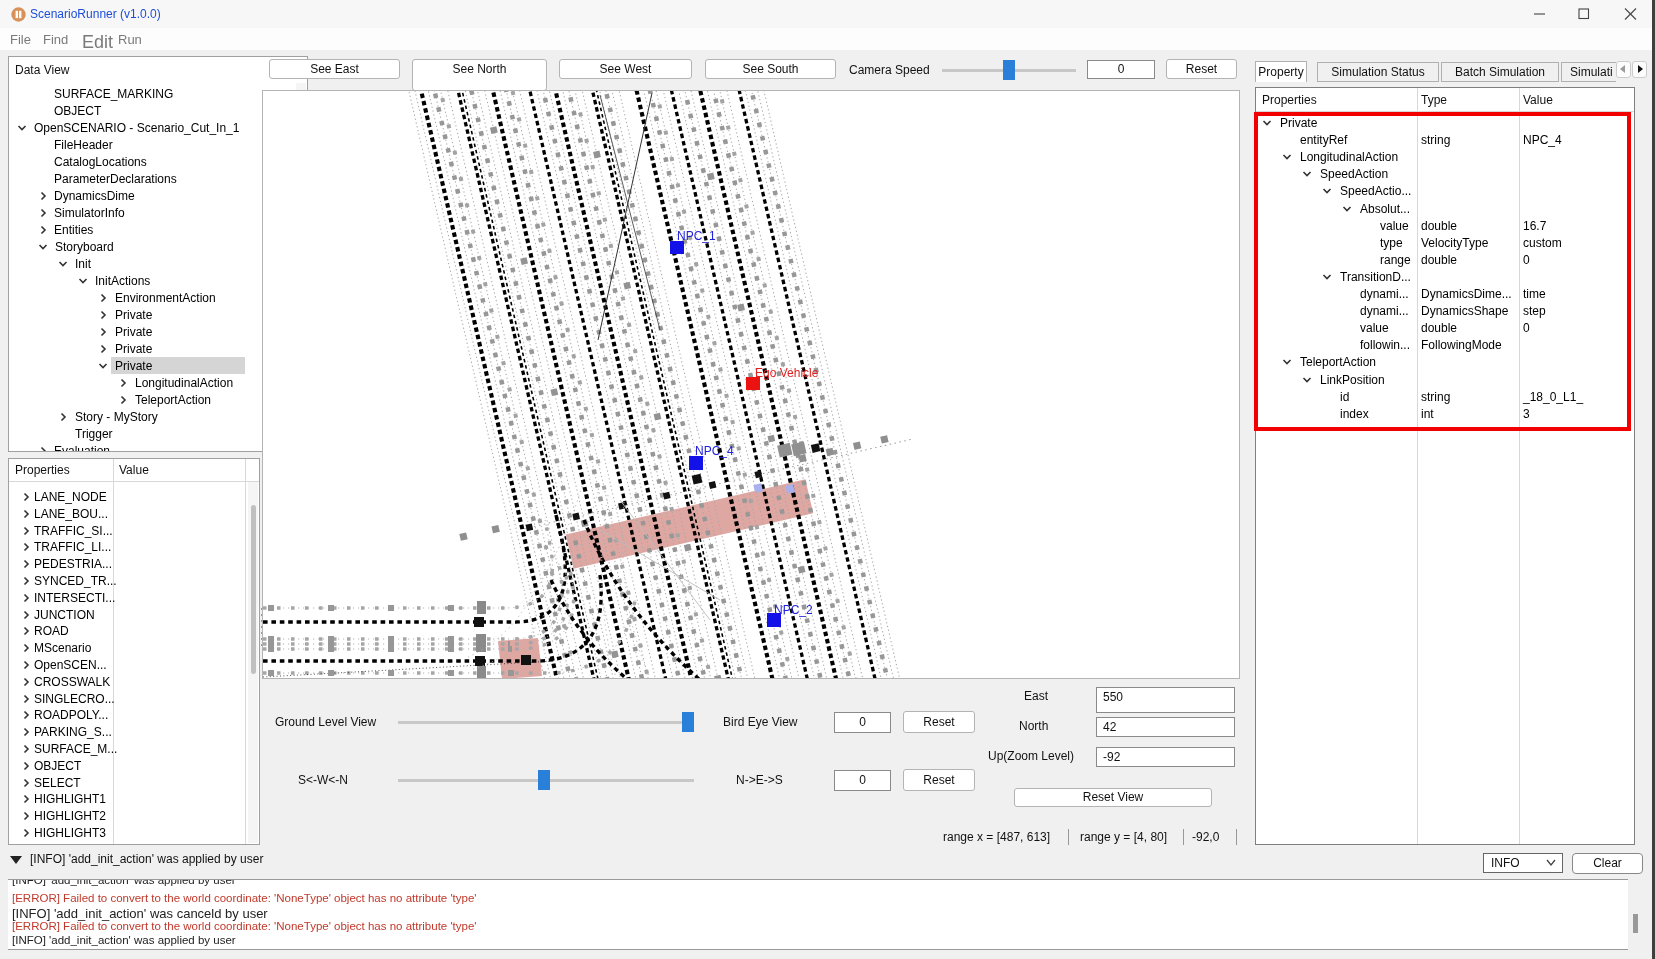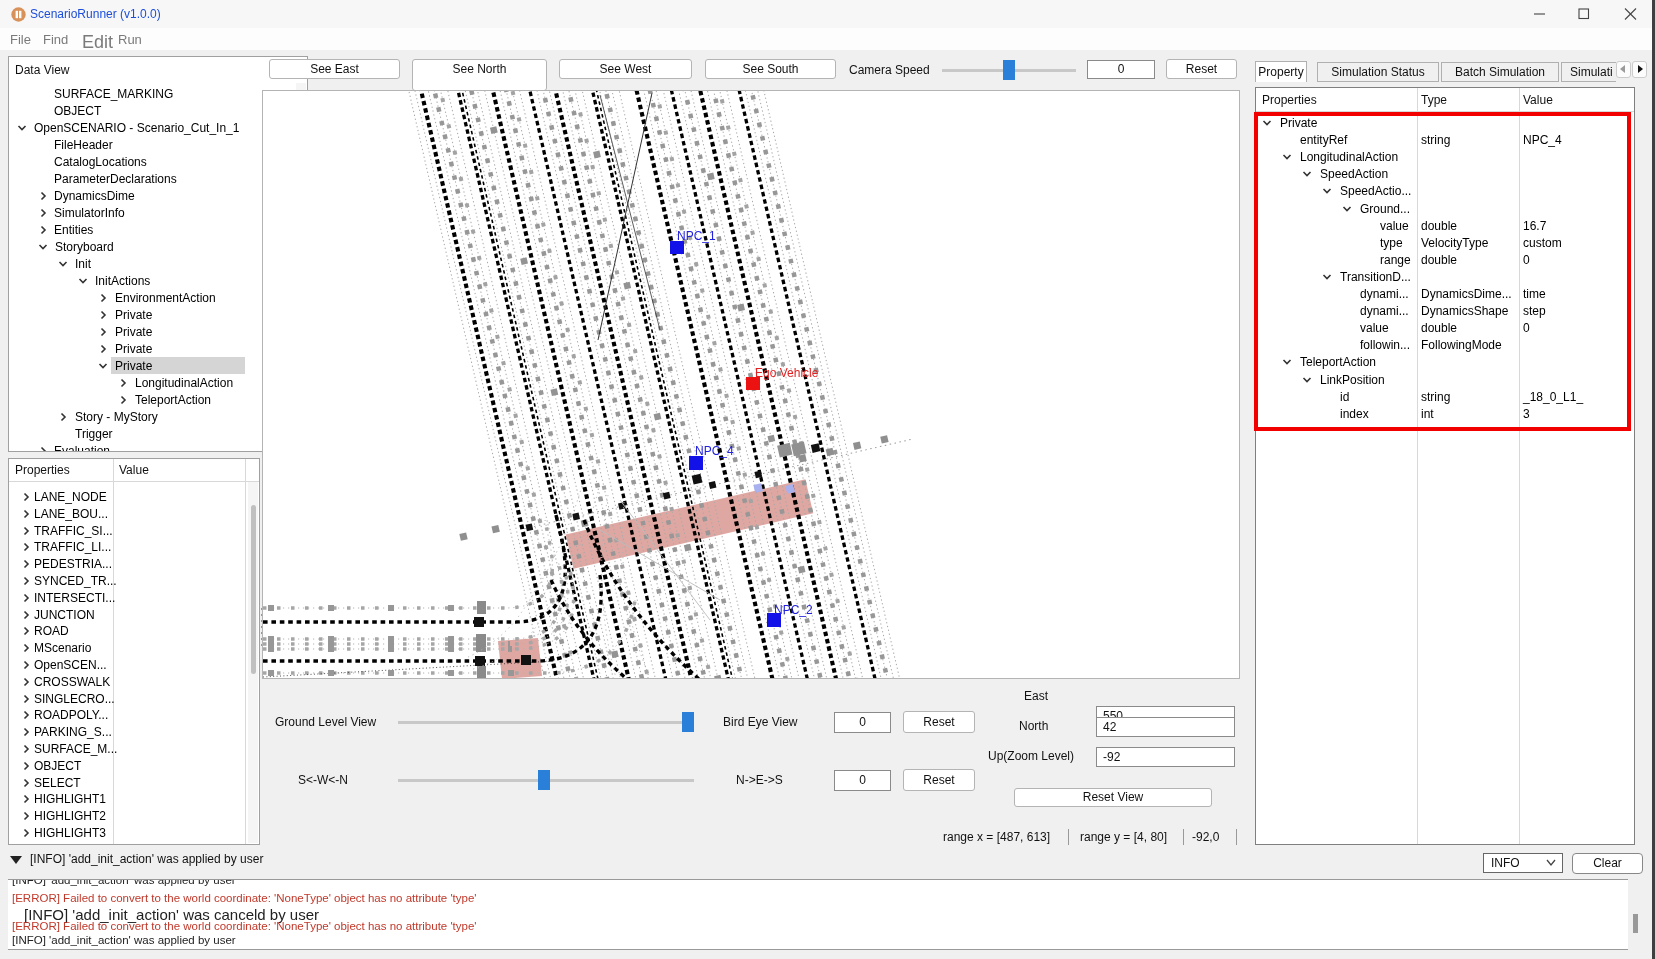--- a/index.html
+++ b/index.html
@@ -367,21 +367,21 @@
 </g>
   </svg>
 
 <div class="lbl" style="left:275px;top:715px">Ground Level View</div>
 <div class="sldtrack" style="left:398px;top:721px;width:296px"></div>
 <div class="sldhandle" style="left:682px;top:712px"></div>
 <div class="lbl" style="left:723px;top:715px">Bird Eye View</div>
 <div class="inp" style="left:834px;top:712px;width:57px;height:21px;text-align:center;line-height:19px">0</div>
 <div class="btn" style="left:903px;top:711px;width:72px;height:22px;line-height:20px">Reset</div>
 <div class="lbl" style="left:1024px;top:689px">East</div>
-<div class="inp" style="left:1096px;top:706px;width:139px;height:20px;line-height:18px;padding-left:6px">550</div>
+<div class="inp" style="left:1096px;top:687px;width:139px;height:26px;line-height:18px;padding-left:6px">550</div>
 <div class="lbl" style="left:1019px;top:719px">North</div>
 <div class="inp" style="left:1096px;top:717px;width:139px;height:20px;line-height:18px;padding-left:6px">42</div>
 <div class="lbl" style="left:988px;top:749px">Up(Zoom Level)</div>
 <div class="inp" style="left:1096px;top:747px;width:139px;height:20px;line-height:18px;padding-left:6px">-92</div>
 <div class="lbl" style="left:298px;top:773px">S&lt;-W&lt;-N</div>
 <div class="sldtrack" style="left:398px;top:779px;width:296px"></div>
 <div class="sldhandle" style="left:538px;top:770px"></div>
 <div class="lbl" style="left:736px;top:773px">N-&gt;E-&gt;S</div>
 <div class="inp" style="left:834px;top:770px;width:57px;height:21px;text-align:center;line-height:19px">0</div>
 <div class="btn" style="left:903px;top:769px;width:72px;height:22px;line-height:20px">Reset</div>
@@ -428,21 +428,21 @@
       <path d="M2.5 4 L6 7.5 L9.5 4" stroke="#333" stroke-width="1.6" fill="none"></path>
     </svg>
 <div class="tr" style="left:64px;top:79.30000000000001px">SpeedAction</div>
 <svg class="ch" style="left:65px;top:97.4px" width="12" height="12" viewBox="0 0 12 12">
       <path d="M2.5 4 L6 7.5 L9.5 4" stroke="#333" stroke-width="1.6" fill="none"></path>
     </svg>
 <div class="tr" style="left:84px;top:96.4px">SpeedActio...</div>
 <svg class="ch" style="left:85px;top:114.5px" width="12" height="12" viewBox="0 0 12 12">
       <path d="M2.5 4 L6 7.5 L9.5 4" stroke="#333" stroke-width="1.6" fill="none"></path>
     </svg>
-<div class="tr" style="left:104px;top:113.5px">Ground...</div>
+<div class="tr" style="left:104px;top:113.5px">Absolut...</div>
 <div class="tr" style="left:124px;top:130.6px">value</div>
 <div class="tr" style="left:165px;top:130.6px">double</div>
 <div class="tr" style="left:267px;top:130.6px">16.7</div>
 <div class="tr" style="left:124px;top:147.7px">type</div>
 <div class="tr" style="left:165px;top:147.7px">VelocityType</div>
 <div class="tr" style="left:267px;top:147.7px">custom</div>
 <div class="tr" style="left:124px;top:164.79999999999998px">range</div>
 <div class="tr" style="left:165px;top:164.79999999999998px">double</div>
 <div class="tr" style="left:267px;top:164.79999999999998px">0</div>
 <svg class="ch" style="left:65px;top:182.89999999999998px" width="12" height="12" viewBox="0 0 12 12">
@@ -483,20 +483,20 @@
 <div class="lbl" style="left:30px;top:852px">[INFO]  'add_init_action'  was applied by user</div>
 <div class="inp" style="left:1483px;top:853px;width:80px;height:20px;line-height:18px;padding-left:7px;border-color:#666">INFO</div>
 <svg style="position:absolute;left:1546px;top:859px" width="10" height="8" viewBox="0 0 10 8">
     <path d="M1 1 L5 6 L9 1" stroke="#444" stroke-width="1.3" fill="none"></path>
   </svg>
 <div class="btn" style="left:1572px;top:853px;width:71px;height:21px;line-height:19px;border-radius:4px;border-color:#888">Clear</div>
 
 <div style="position:absolute;left:8px;top:879px;width:1620px;height:71px;background:#fff;border-top:1px solid #999;border-bottom:1px solid #999;overflow:hidden">
   <div style="position:absolute;left:4px;top:-6px;font-size:11.5px;color:#222;white-space:nowrap">[INFO]  'add_init_action'  was applied by user</div>
   <div style="position:absolute;left:4px;top:12px;font-size:11.5px;color:#c0392b;white-space:nowrap">[ERROR] Failed to convert to the world coordinate: 'NoneType' object has no attribute 'type'</div>
-  <div style="position:absolute;left:16px;top:26px;font-size:15px;color:#222;white-space:nowrap">[INFO]  'add_init_action'  was canceld by user</div>
+  <div style="position:absolute;left:4px;top:26px;font-size:13px;color:#222;white-space:nowrap">[INFO]  'add_init_action'  was canceld by user</div>
   <div style="position:absolute;left:4px;top:40px;font-size:11.5px;color:#c0392b;white-space:nowrap">[ERROR] Failed to convert to the world coordinate: 'NoneType' object has no attribute 'type'</div>
   <div style="position:absolute;left:4px;top:54px;font-size:11.5px;color:#222;white-space:nowrap">[INFO]  'add_init_action'  was applied by user</div>
 </div>
 <div style="position:absolute;left:1628px;top:879px;width:17px;height:71px;background:#f0f0f0"></div>
 <div style="position:absolute;left:1633px;top:914px;width:5px;height:19px;background:#999"></div>
 
 <div style="position:absolute;left:1652px;top:0;width:3px;height:959px;background:#3f3f3f"></div>
 
 </body></html>

